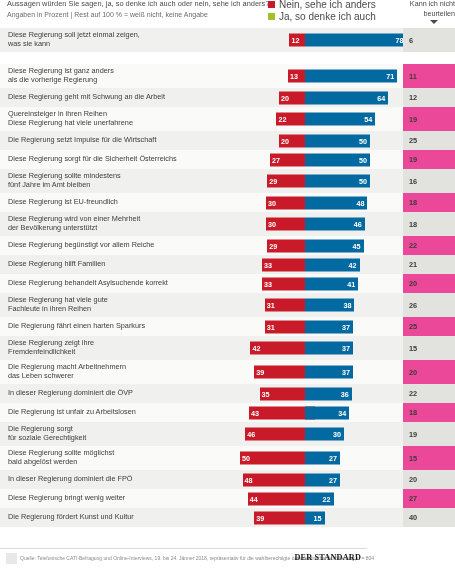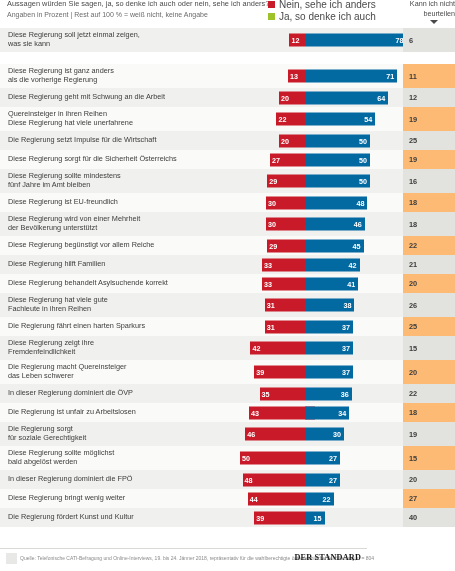--- a/index.html
+++ b/index.html
@@ -80,21 +80,21 @@
   }
   .bv-red{left:2px;}
   .bv-green{right:3px;}
 
   .kicol{
     position:absolute;left:403px;top:0;width:52px;height:100%;
     display:flex;align-items:center;
     font-size:7.4px;font-weight:bold;color:#3c3c3c;
   }
   .kicol.alt{background:#e2e2df;}
-  .kicol.plain{background:#fdba74;}
+  .kicol.plain{background:#ec4899;}
   .ki-inner{padding-left:6px;}
 
   
   .footer{
     position:absolute;left:0;bottom:0;width:367px;height:22px;
     background:#ffffff;border-top:1px solid #d9d9d6;
   }
   .src{
     position:absolute;left:20px;top:6px;
     font-size:5.0px;color:#8a8a8a;white-space:nowrap;
@@ -441,21 +441,21 @@
             </div>
           </div>
         </div>
         <div class="kicol alt">
           <span class="ki-inner">15</span>
         </div>
       </div>
       <div class="row plain" style="height: 24px;">
         <div class="lbl">
           <div>
-            <div>Die Regierung macht Quereinsteiger</div>
+            <div>Die Regierung macht Arbeitnehmern</div>
             <div>das Leben schwerer</div>
           </div>
         </div>
         <div class="bars">
           <div class="barwrap">
             <div class="bar-red" style="left: 27.3px; width: 50.7px;">
               <span class="bv bv-red">39</span>
             </div>
             <div class="bar-green" style="left: 78px; width: 48.1px;">
               <span class="bv bv-green">37</span>

